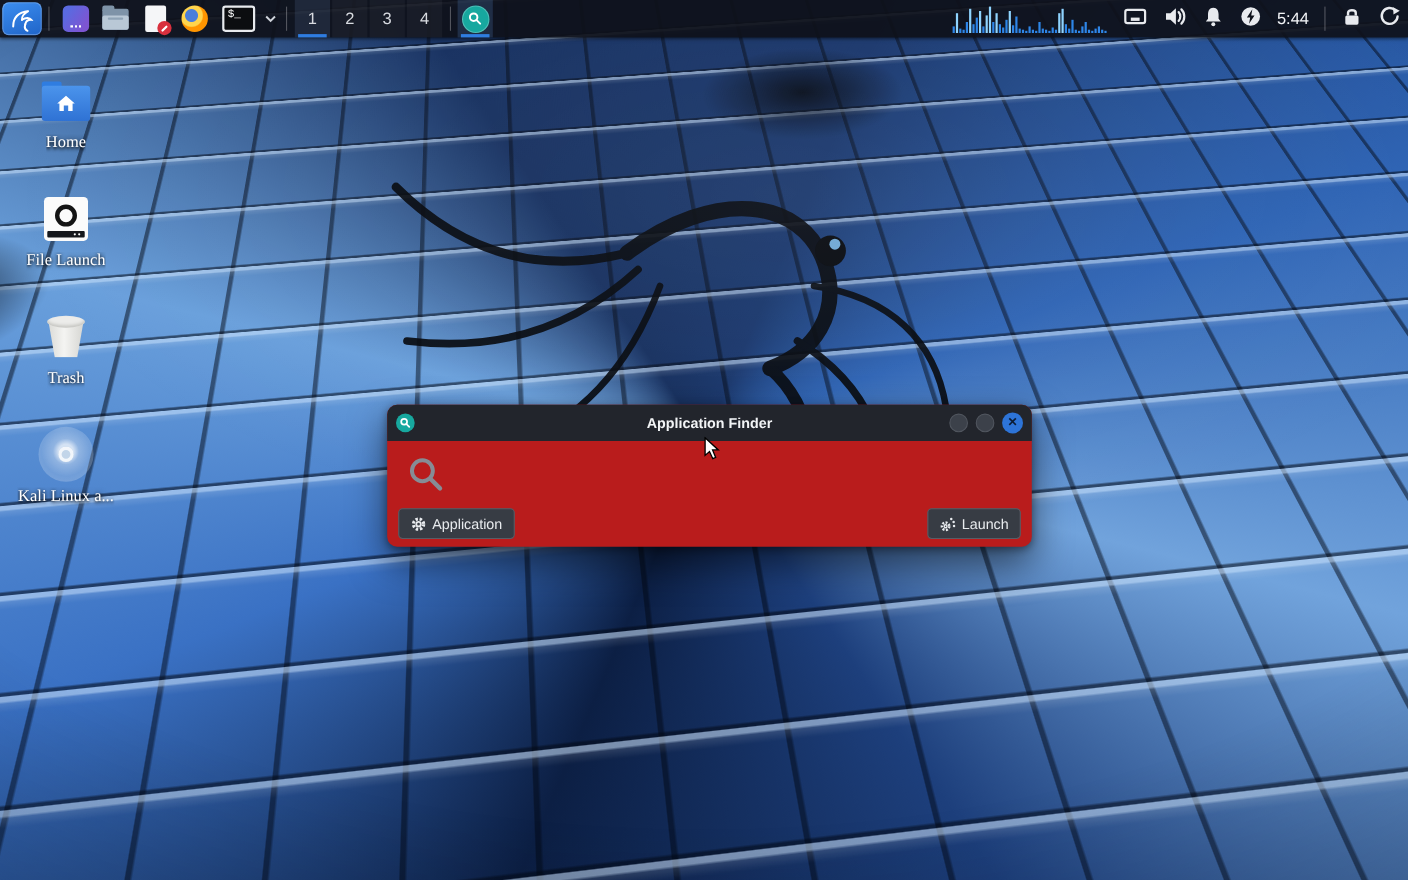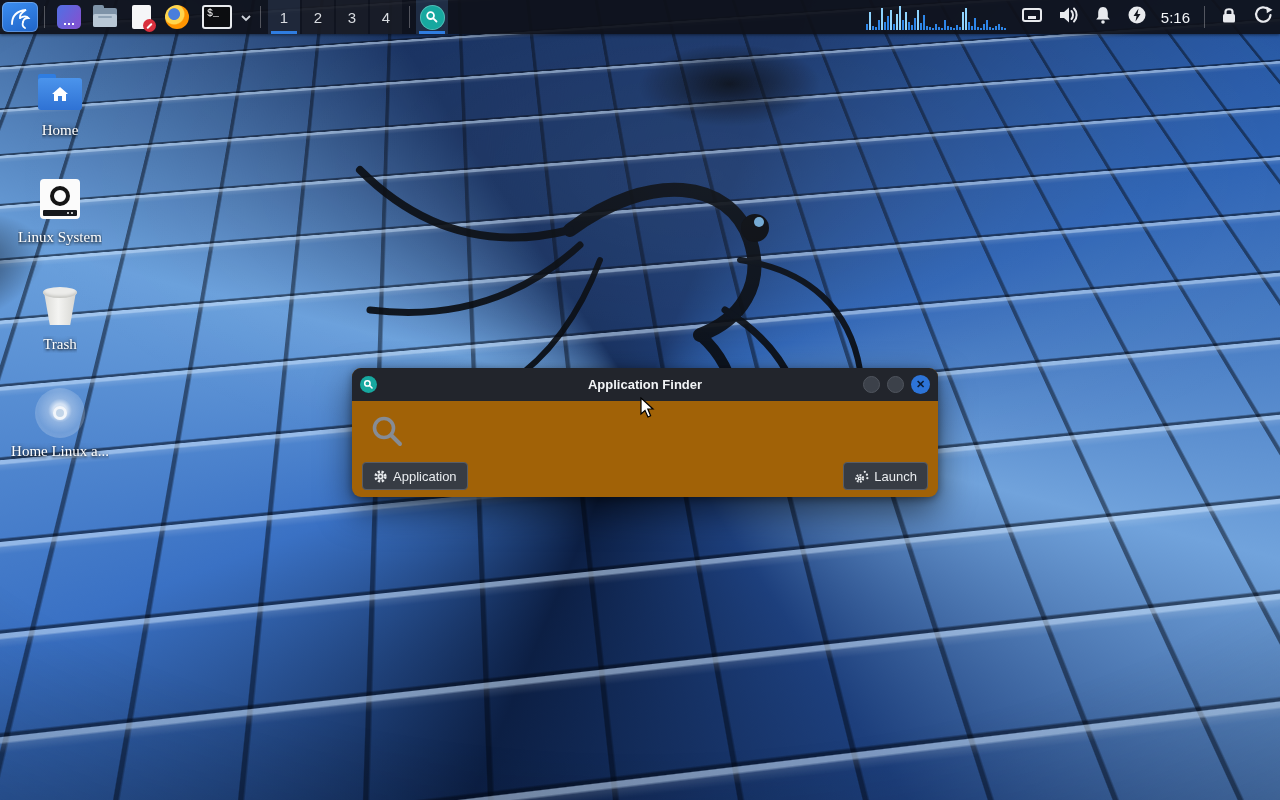--- a/index.html
+++ b/index.html
@@ -104,21 +104,21 @@
   .di-kali::after { content:""; position:absolute; left:50%; top:50%; width:14px; height:14px; margin:-7px 0 0 -7px;
     border-radius:50%; background:rgba(190,210,230,.8); box-shadow:inset 0 0 0 3px rgba(255,255,255,.8); }
   .di-floppy { width:40px; height:40px; background:#3d434c; border-radius:3px; position:relative; }
   .di-floppy .shutter { position:absolute; top:0; right:6px; width:13px; height:13px; background:#f2f4f6; }
   .di-floppy .shutter-slot { position:absolute; top:2px; right:9px; width:4px; height:9px; background:#23272e; }
   .di-floppy .label { position:absolute; bottom:2px; left:6px; width:28px; height:15px; background:#cfd6dd; border-radius:1px; }
   .di-floppy .line { position:absolute; bottom:10px; left:9px; width:22px; height:2px; background:#9aa4ae; }
 
   
   .dialog { position:absolute; left:352px; top:368px; width:586px; height:129px; border-radius:9px;
-    background:#a16207; box-shadow:0 14px 34px rgba(0,0,0,.55), 0 2px 8px rgba(0,0,0,.4); z-index:40; }
+    background:#b91c1c; box-shadow:0 14px 34px rgba(0,0,0,.55), 0 2px 8px rgba(0,0,0,.4); z-index:40; }
   .titlebar { height:33px; background:#22252c; border-radius:9px 9px 0 0; display:flex; align-items:center;
     padding:0 8px; position:relative; }
   .titlebar-icon { width:17px; height:17px; border-radius:50%; background:#17a89f;
     display:flex; align-items:center; justify-content:center; }
   .title-text { position:absolute; left:0; right:0; text-align:center; color:#f2f4f6; font-size:13px; font-weight:bold; }
   .win-controls { margin-left:auto; display:flex; align-items:center; gap:7px; z-index:2; }
   .wc { width:17px; height:17px; border-radius:50%; background:#3c414a; border:1px solid #50555e; }
   .wc.close { width:19px; height:19px; background:#2d74d8; border:none; display:flex; align-items:center; justify-content:center;
     color:#0b1b33; font-size:11px; font-weight:bold; line-height:1; }
   .dlg-body { position:relative; height:96px; }
@@ -310,21 +310,21 @@
         </svg>
       </div>
 
       <div>
         <svg width="20" height="20" viewBox="0 0 20 20">
           <circle cx="10" cy="10" r="8.5" fill="#e8eaee"></circle>
           <polygon points="11.5,3.5 6.5,11 9.5,11 8.5,16.5 13.5,9 10.5,9" fill="#10131c"></polygon>
         </svg>
       </div>
 
-      <div class="clock">5:16</div>
+      <div class="clock">5:44</div>
 
       <div class="tray-sep"></div>
 
       <div>
         <svg width="20" height="20" viewBox="0 0 20 20">
           <path d="M6.5 9 L6.5 6.5 C6.5 3.5 13.5 3.5 13.5 6.5 L13.5 9" fill="none" stroke="#e8eaee" stroke-width="2.2"></path>
           <rect x="4" y="9" width="12" height="8.5" rx="1.5" fill="#e8eaee"></rect>
         </svg>
       </div>
 
@@ -354,38 +354,38 @@
 
     <div class="desk-item">
       <div class="desk-icon-wrap">
         <div class="di-fs">
           <div class="ring"></div>
             <div class="strip"></div>
             <div class="d1"></div>
             <div class="d2"></div>
         </div>
       </div>
-      <div class="desk-label">Linux System</div>
+      <div class="desk-label">File Launch</div>
     </div>
 
     <div class="desk-item">
       <div class="desk-icon-wrap">
         <div class="di-trash">
           <div class="cup"></div>
             <div class="rim"></div>
         </div>
       </div>
       <div class="desk-label">Trash</div>
     </div>
 
     <div class="desk-item">
       <div class="desk-icon-wrap">
         <div class="di-kali"></div>
       </div>
-      <div class="desk-label">Home Linux a...</div>
+      <div class="desk-label">Kali Linux a...</div>
     </div>
 
   </div>
 
   <div class="dialog">
     <div class="titlebar">
       <div class="titlebar-icon">
         <svg width="11" height="11" viewBox="0 0 14 14">
           <circle cx="5.6" cy="5.6" r="3.4" fill="none" stroke="#fff" stroke-width="2"></circle>
           <line x1="8.3" y1="8.3" x2="11.5" y2="11.5" stroke="#fff" stroke-width="2" stroke-linecap="round"></line>

